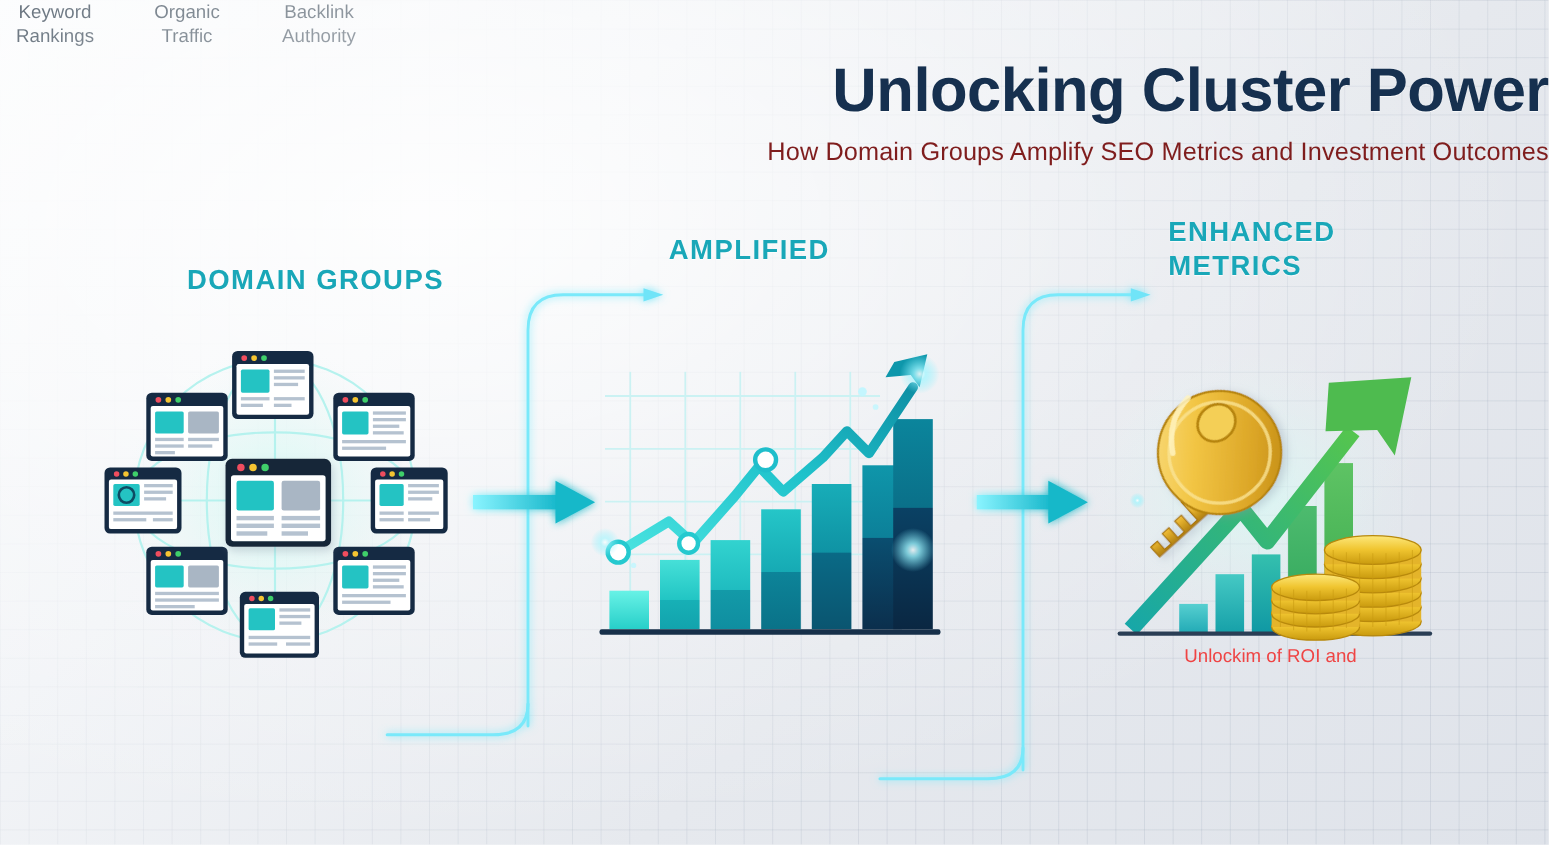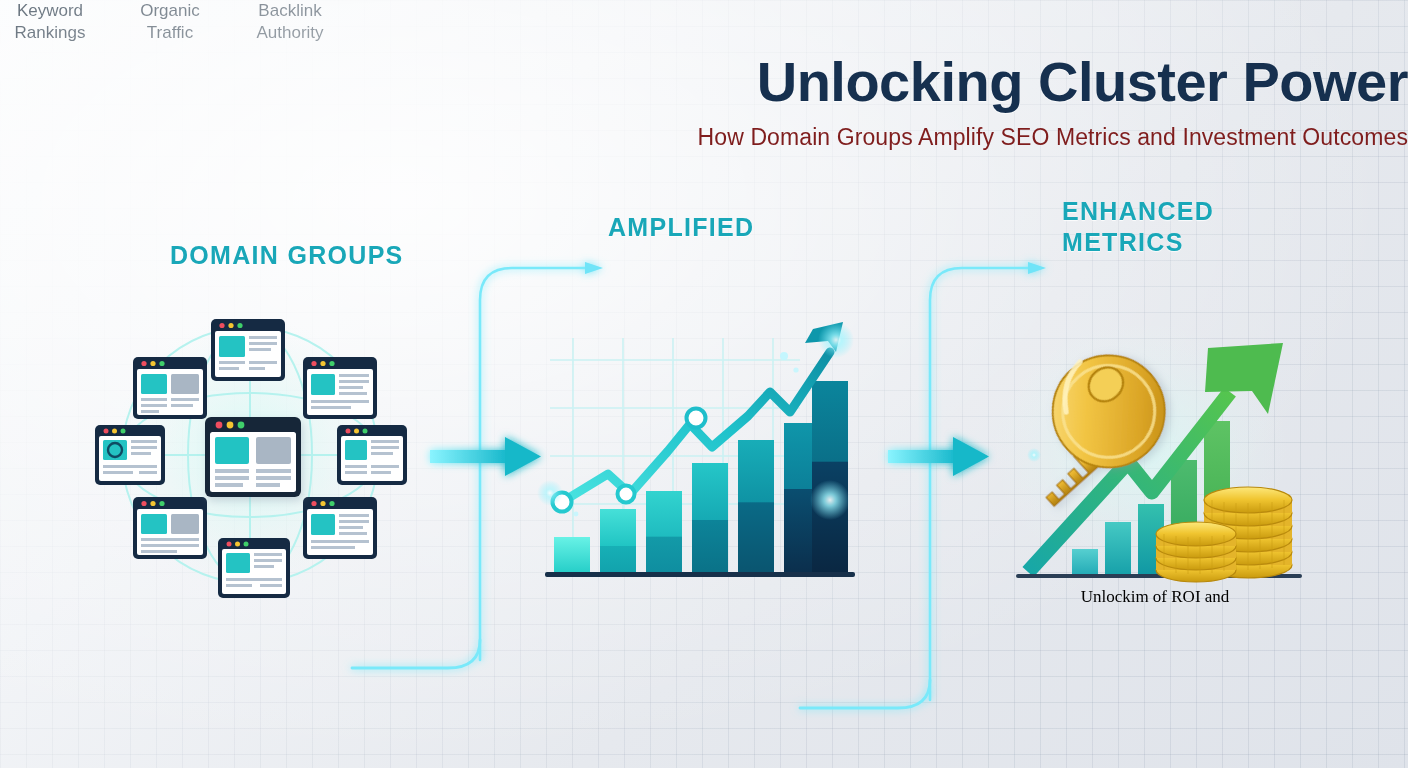--- a/index.html
+++ b/index.html
@@ -51,21 +51,21 @@
   #head-domain{ left:122px; top:240px;margin-left:48px; }
   #head-seo{ left:608px; top:212px; }
   #head-invest{ left:1062px; top:196px; }
 
   
   .layer{ position:absolute; inset:0; pointer-events:none; }
 
   
   .caption{
     position:absolute; text-align:center;
-    font-size:17px; color:#000000; line-height:1.35;font-family:Liberation Serif, serif;
+    font-size:17px; color:#ef4444; line-height:1.35;
   }
   #chart-labels{ left:528px; top:586px; width:340px;
     display:flex; justify-content:space-between; }
   #chart-labels .lbl{ width:100px; text-align:center; font-size:17px; color:#1a2b3c; line-height:1.3; }
   #roi-caption{ left:1010px; top:586px; width:290px; }
 </style>
 </head>
 <body>
 
 <div id="grid-bg"></div>

